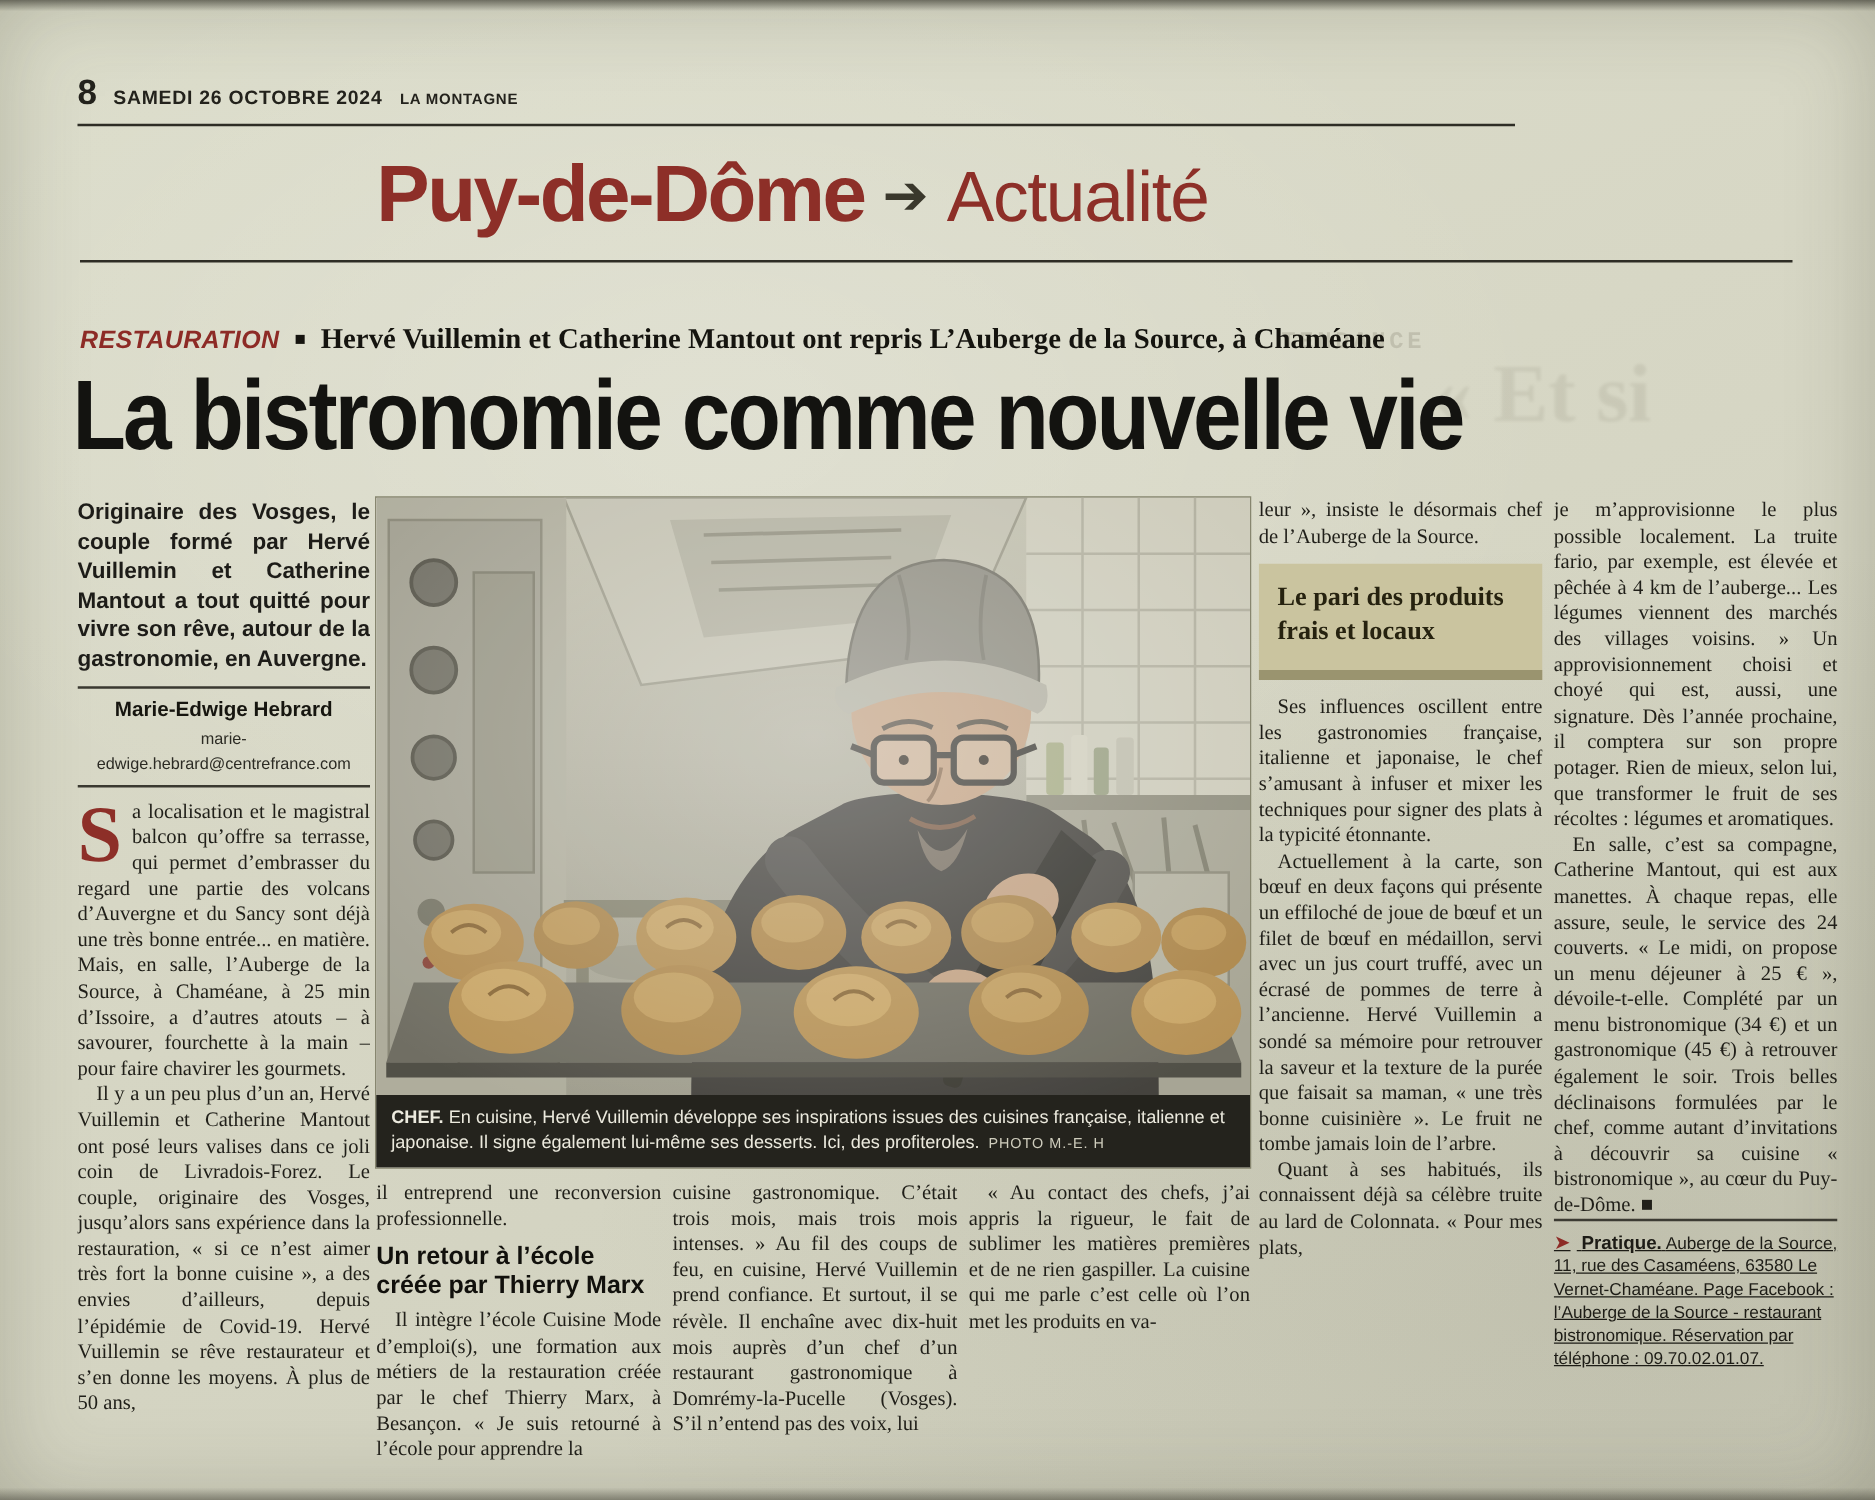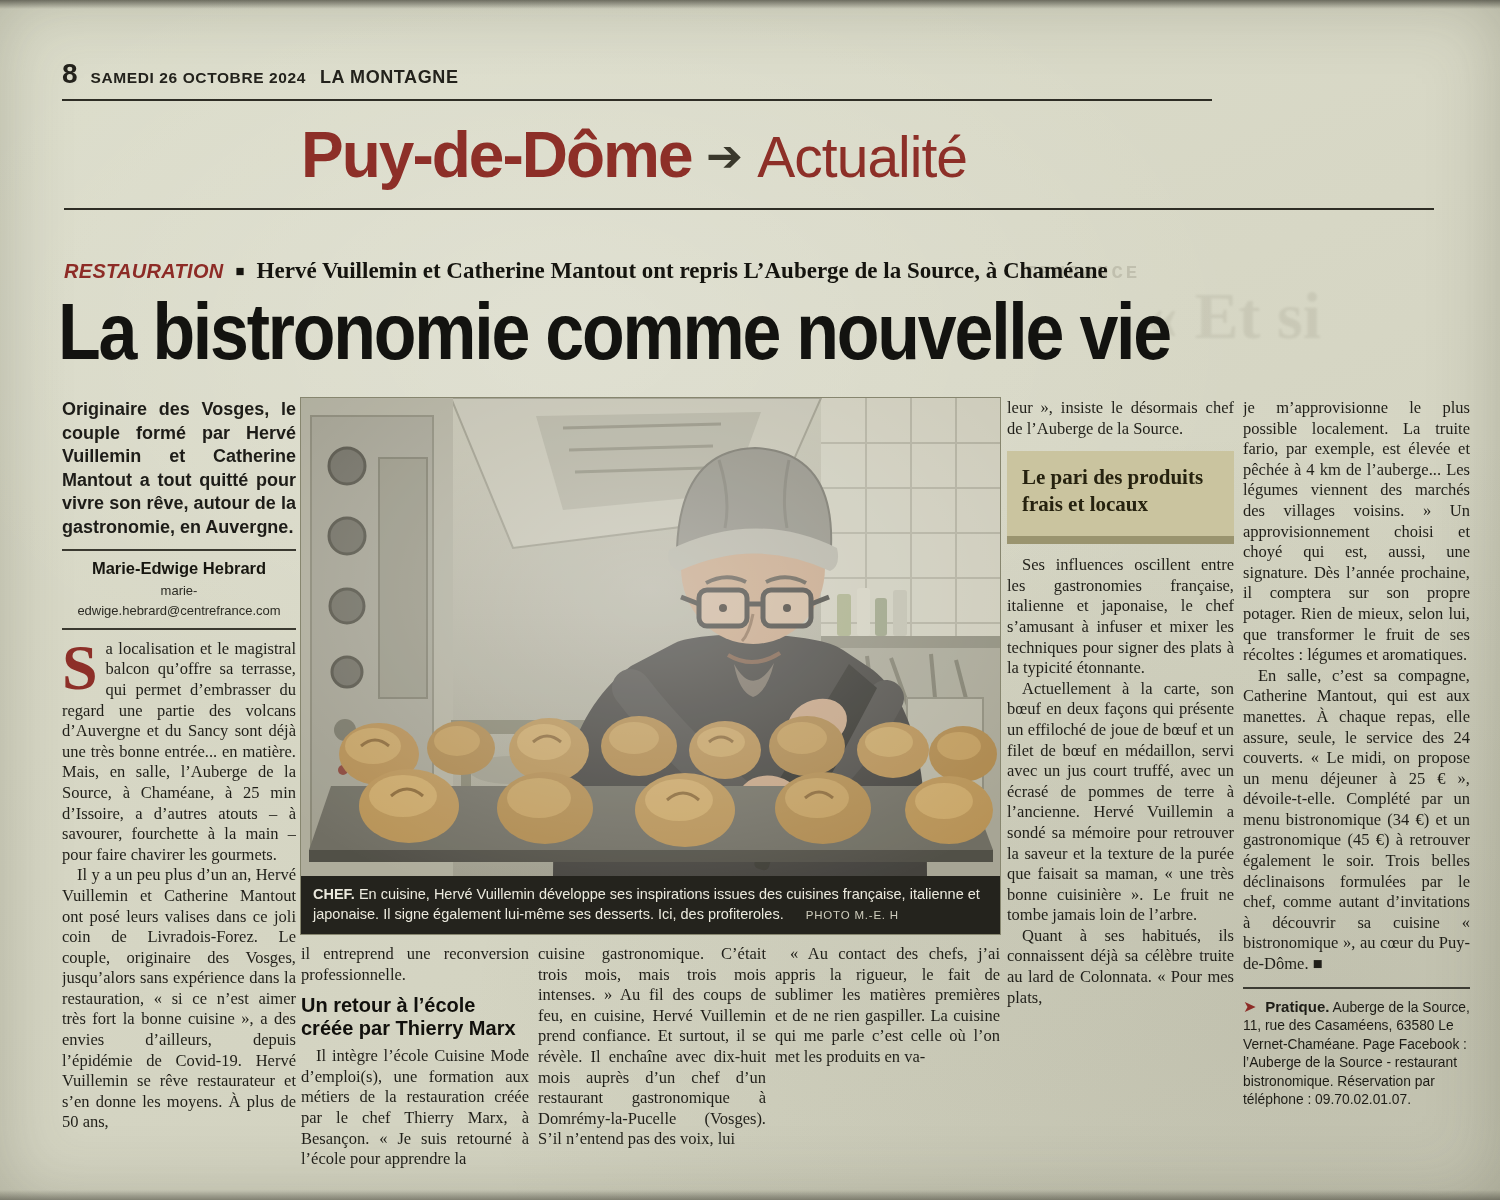--- a/index.html
+++ b/index.html
@@ -13,21 +13,21 @@
     box-shadow:inset 0 0 70px rgba(60,58,40,.25);
   }
   .abs{position:absolute;}
   .edge-top{left:0;top:0;width:100%;height:9px;background:linear-gradient(to bottom,rgba(35,34,26,.55),rgba(35,34,26,0));}
   .edge-bottom{left:0;bottom:0;width:100%;height:10px;background:linear-gradient(to top,rgba(35,34,26,.40),rgba(35,34,26,0));}
 
   
   .hdr{left:62px;top:58px;display:flex;align-items:baseline;gap:14px;font-family:"Liberation Sans",sans-serif;color:#23221c;}
   .hdr .pnum{font-size:28px;font-weight:bold;letter-spacing:-1px;}
   .hdr .pdate{font-size:15.5px;font-weight:bold;letter-spacing:.6px;}
-  .hdr .pmast{font-size:18px;font-weight:bold;letter-spacing:.6px;}
+  .hdr .pmast{font-size:12px;font-weight:bold;letter-spacing:.6px;}
   .hdr-rule{left:62px;top:99px;width:1150px;height:2px;background:#2e2d25;}
 
   
   .section{left:0;top:118px;width:1268px;text-align:center;font-family:"Liberation Sans","DejaVu Sans",sans-serif;color:#8d2f28;white-space:nowrap;}
   .section .region{font-size:64px;font-weight:800;letter-spacing:-2px;}
   .section .arrow{font-size:44px;color:#3a382c;margin:0 10px;vertical-align:6px;}
   .section .rubric{font-size:57px;font-weight:500;letter-spacing:-1px;}
   .section-rule{left:64px;top:208px;width:1370px;height:2px;background:#2e2d25;}
 
   
@@ -58,24 +58,24 @@
 
   .subhead{font-family:"Liberation Sans",sans-serif;font-weight:bold;font-size:20px;line-height:23px;color:#11100c;margin:9px 0 6px;text-align:left;text-indent:0;}
   .subbox{background:#cac49f;border-bottom:8px solid #9a946f;padding:13px 15px 18px;margin:12px 0 11px;font-weight:bold;font-size:21px;line-height:27px;color:#26220f;text-align:left;}
 
   
   .photo{left:301px;top:398px;width:699px;box-shadow:0 0 0 1px #87867ا0;}
   .photo{box-shadow:0 0 0 1px #87866f;}
   .photo svg{display:block;}
   .caption{background:#24231d;color:#eceade;padding:8px 12px 9px;font-family:"Liberation Sans",sans-serif;font-size:14.5px;line-height:20px;text-align:left;}
   .caption .clabel{font-weight:bold;}
-  .caption .credit{font-size:11.5px;letter-spacing:.8px;color:#cfcdbd;margin-left:18px;text-align:right;}
-
-  
-  .pratique{margin-top:12px;border-top:2px solid #3c3b33;padding-top:9px;font-family:"Liberation Sans",sans-serif;font-size:13.8px;line-height:18.5px;text-align:left;color:#1d1c16;}
+  .caption .credit{font-size:11.5px;letter-spacing:.8px;color:#cfcdbd;margin-left:3px;text-align:right;}
+
+  
+  .pratique{border-top:2px solid #3c3b33;padding-top:9px;font-family:"Liberation Sans",sans-serif;font-size:13.8px;line-height:18.5px;text-align:left;color:#1d1c16;text-decoration:underline;}
   .pratique .parrow{color:#8d2b26;font-size:16px;margin-right:5px;}
   .pratique .plabel{font-weight:bold;font-size:15px;}
 
   
   .ghost1{left:1025px;top:262px;font-family:Liberation Mono, monospace;font-weight:bold;font-size:19px;letter-spacing:3px;color:#6f6b58;opacity:.22;filter:blur(.4px);}
   .ghost2{left:1145px;top:278px;font-family:"Liberation Serif",serif;font-weight:bold;font-size:66px;color:#5d5946;opacity:.10;filter:blur(1.2px);}
 </style>
 </head>
 <body>
 

